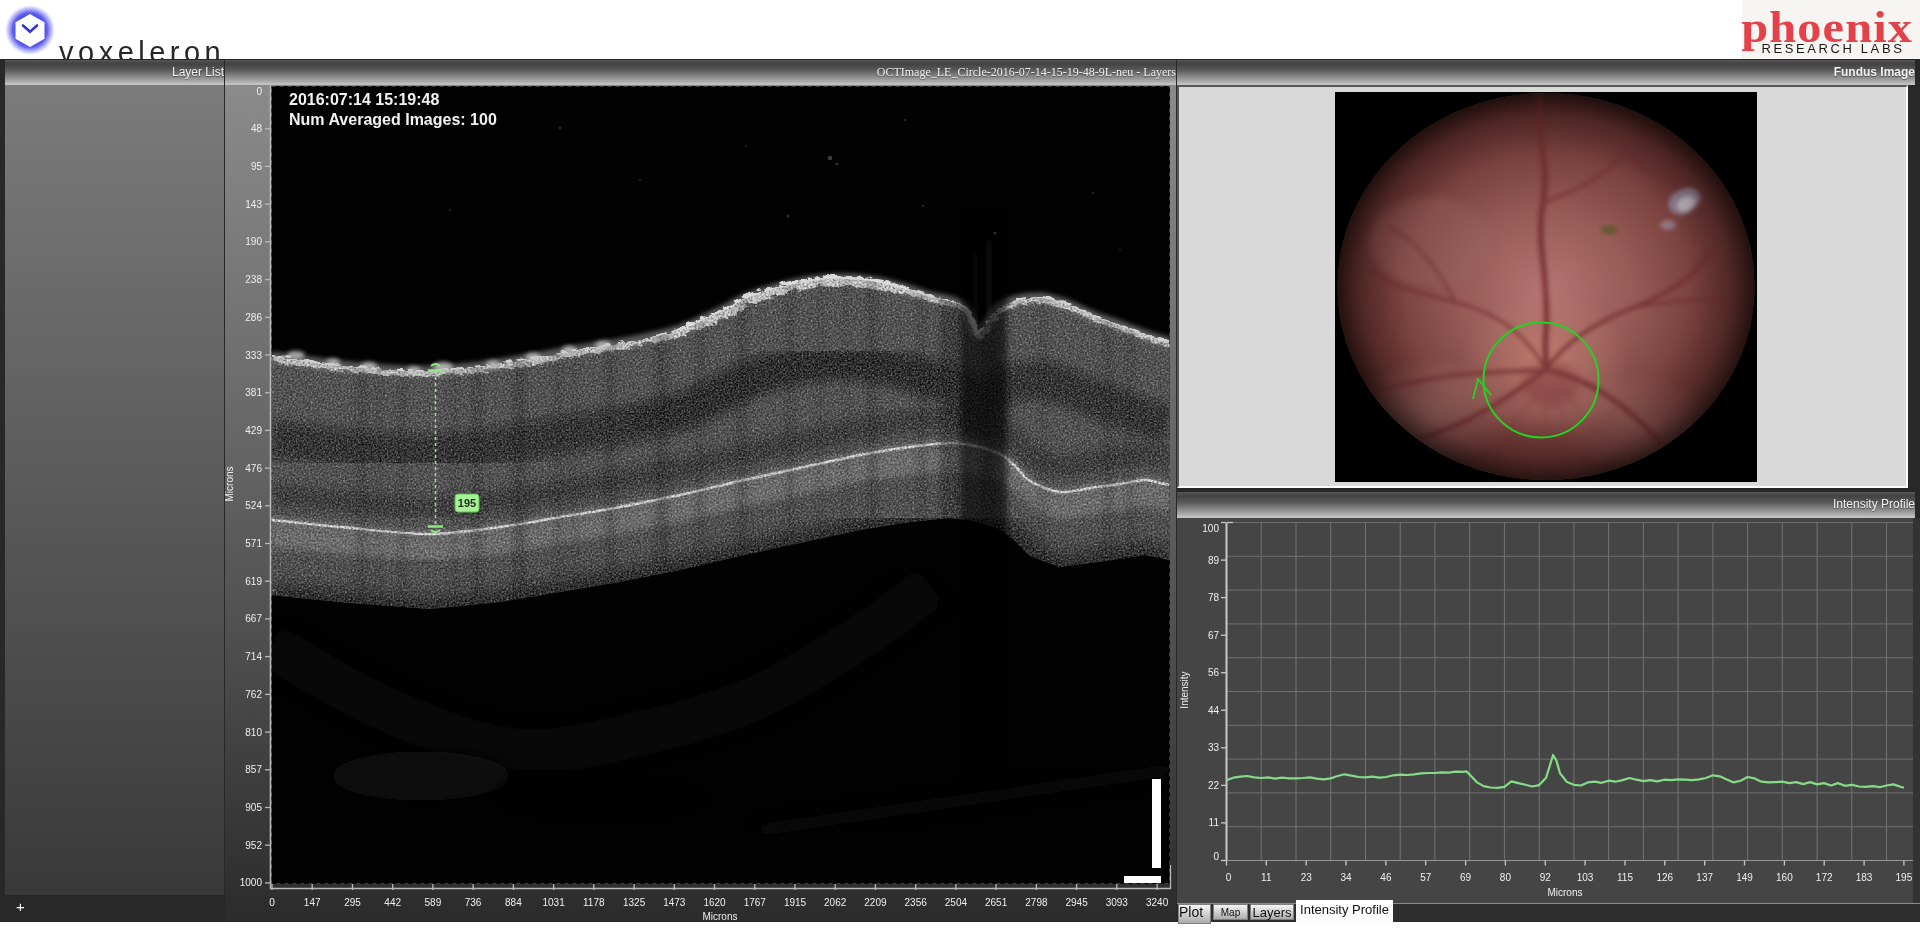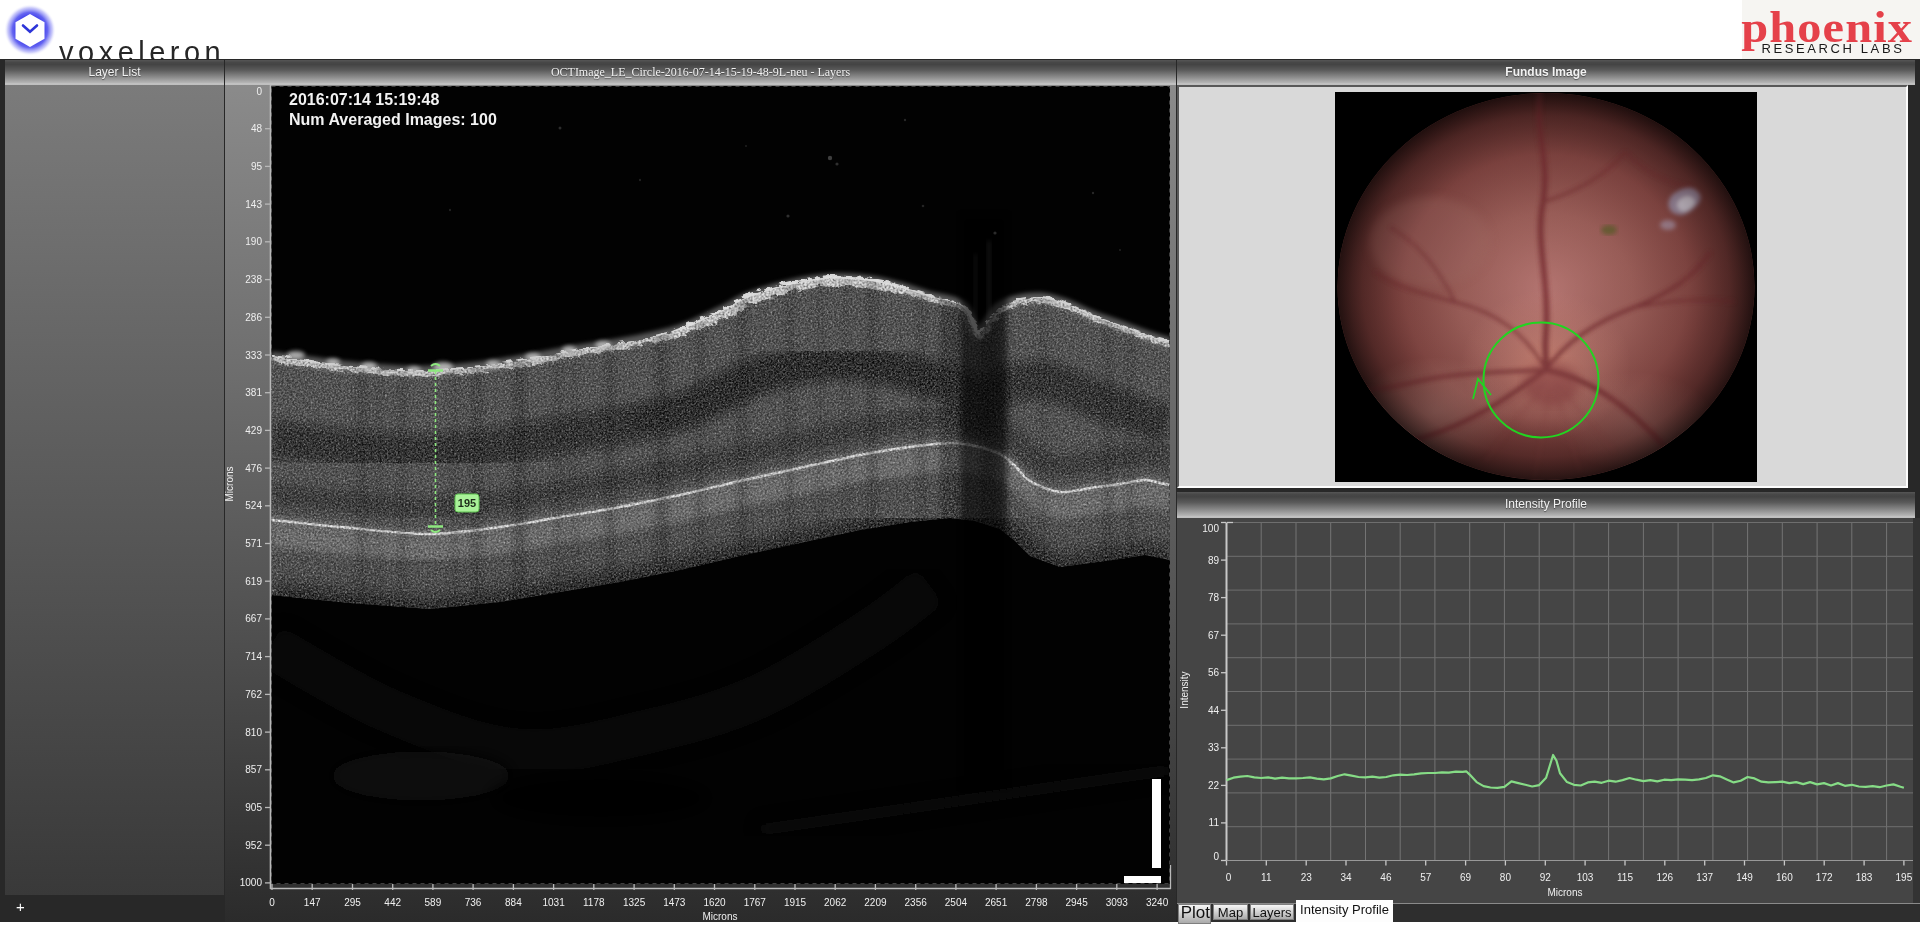--- a/index.html
+++ b/index.html
@@ -1,19 +1,19 @@
 <!DOCTYPE html>
 <html><head><meta charset="utf-8"><style>
 * { margin:0; padding:0; box-sizing:border-box; }
 html,body { width:1920px; height:928px; overflow:hidden; background:#fff;
   font-family:"Liberation Sans", sans-serif; }
 .abs { position:absolute; }
 .hdr { position:absolute; height:25px;
   background:linear-gradient(180deg,#565656 0%,#474747 10%,#444 18%,#5a5a5a 40%,#8e8e8e 70%,#b3b3b3 90%,#c6c6c6 96%,#b9b9b9 100%);
-  color:#f2f2f2; font-size:12px; text-align:center; line-height:24px;
+  color:#f2f2f2; font-size:12px; text-align:right; line-height:24px;
   text-shadow:0 1px 1px rgba(0,0,0,.45); }
 .ax { font:10px "Liberation Sans",sans-serif; fill:#efefef; }
 </style></head>
 <body>
 
 <div class="abs" style="left:0;top:0;width:1920px;height:60px;background:#fff;"></div>
 <div class="abs" style="left:1742px;top:0;width:178px;height:60px;background:#f6f5f2;"></div>
 <svg class="abs" style="left:3px;top:3px;" width="56" height="56" viewBox="0 0 56 56">
   <defs>
       <radialGradient id="glow" cx="50%" cy="50%" r="50%">
@@ -445,16 +445,16 @@
     <text x="607.4" y="363.0" text-anchor="middle" class="ax">160</text>
     <text x="647.2" y="363.0" text-anchor="middle" class="ax">172</text>
     <text x="687.1" y="363.0" text-anchor="middle" class="ax">183</text>
     <text x="726.9" y="363.0" text-anchor="middle" class="ax">195</text>
   <polyline points="49.5,262.1 56.4,259.7 63.4,258.7 70.3,258.0 77.3,259.4 84.2,260.0 91.2,259.4 98.1,260.7 105.1,259.7 112.0,260.4 119.0,260.4 125.9,260.0 132.9,259.4 139.8,260.7 146.8,261.4 153.7,260.4 160.7,258.0 167.6,256.3 174.6,257.7 181.5,259.0 188.5,259.4 195.4,258.7 202.4,259.7 209.3,259.0 216.3,257.3 223.2,256.6 230.1,257.0 237.1,256.3 244.0,255.3 251.0,255.0 257.9,255.0 264.9,254.3 271.8,254.6 278.8,253.6 285.7,253.9 289.2,253.3 292.7,256.6 299.6,264.1 306.6,268.1 313.5,269.5 320.5,269.8 327.4,268.8 334.4,263.4 341.3,265.1 348.3,266.8 355.2,268.5 362.2,267.1 369.1,259.7 376.1,237.0 379.5,242.8 383.0,255.3 390.0,264.1 396.9,266.8 403.8,267.5 410.8,264.4 417.7,263.7 424.7,264.8 431.6,262.7 438.6,263.7 445.5,262.1 452.5,260.0 459.4,261.7 466.4,263.1 473.3,262.1 480.3,263.4 487.2,261.7 494.2,262.1 501.1,261.4 508.1,261.7 515.0,262.1 522.0,261.4 528.9,260.0 535.9,257.3 542.8,258.3 549.8,261.4 556.7,264.4 563.7,262.7 570.6,259.0 577.5,260.4 584.5,263.7 591.4,264.4 598.4,264.1 605.3,263.7 612.3,265.1 619.2,264.1 626.2,266.1 633.1,264.1 640.1,266.4 647.0,265.1 654.0,267.5 660.9,265.1 667.9,267.8 674.8,266.8 681.8,268.5 688.7,268.8 695.7,268.1 702.6,269.2 709.6,267.5 716.5,266.4 723.5,268.8 726.9,269.8" fill="none" stroke="#86dc86" stroke-width="2.2" stroke-linejoin="round"></polyline>
   <text x="11" y="172" class="ax" transform="rotate(-90 11 172)" text-anchor="middle">Intensity</text>
   <text x="388" y="378" class="ax" text-anchor="middle">Microns</text>
 </svg>
 
 <div class="abs" style="left:1177px;top:903px;width:743px;height:19px;background:#2e2e2e;border-top:1px solid #8a8a8a;"></div>
-<div class="abs" style="left:1178px;top:904px;width:33px;height:20px;background:linear-gradient(#f7f7f7,#ababab);border:1px solid #7f7f7f;font-size:17px;text-align:right;color:#111;line-height:15px;">Plot</div>
-<div class="abs" style="left:1213px;top:904px;width:35px;height:16px;background:linear-gradient(#f7f7f7,#ababab);border:1px solid #7f7f7f;font-size:13px;text-align:center;color:#111;line-height:15px;">Map</div>
+<div class="abs" style="left:1178px;top:904px;width:33px;height:20px;background:linear-gradient(#f7f7f7,#ababab);border:1px solid #7f7f7f;font-size:14px;text-align:left;color:#111;line-height:15px;">Plot</div>
+<div class="abs" style="left:1213px;top:904px;width:35px;height:16px;background:linear-gradient(#f7f7f7,#ababab);border:1px solid #7f7f7f;font-size:10px;text-align:center;color:#111;line-height:15px;">Map</div>
 <div class="abs" style="left:1250px;top:904px;width:44px;height:16px;background:linear-gradient(#f7f7f7,#ababab);border:1px solid #7f7f7f;font-size:13px;text-align:center;color:#111;line-height:15px;">Layers</div>
 <div class="abs" style="left:1296px;top:900px;width:97px;height:22px;background:#fdfdfd;font-size:13px;text-align:center;color:#111;line-height:20px;">Intensity Profile</div>
 
 </body></html>

